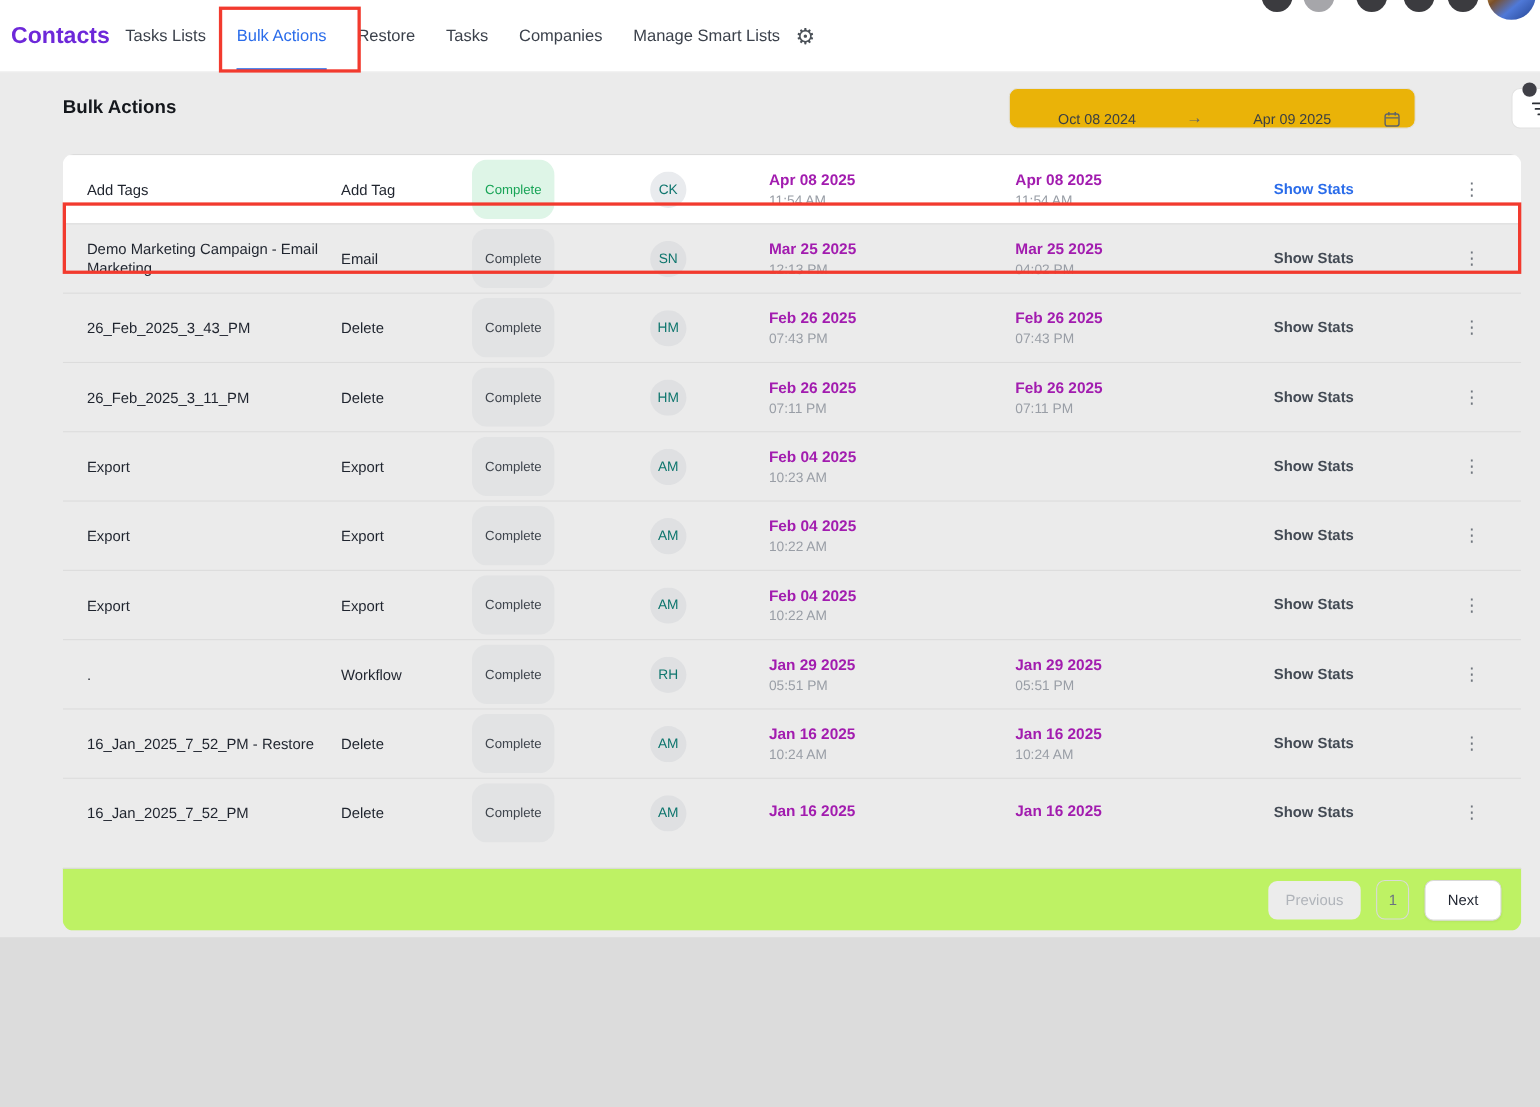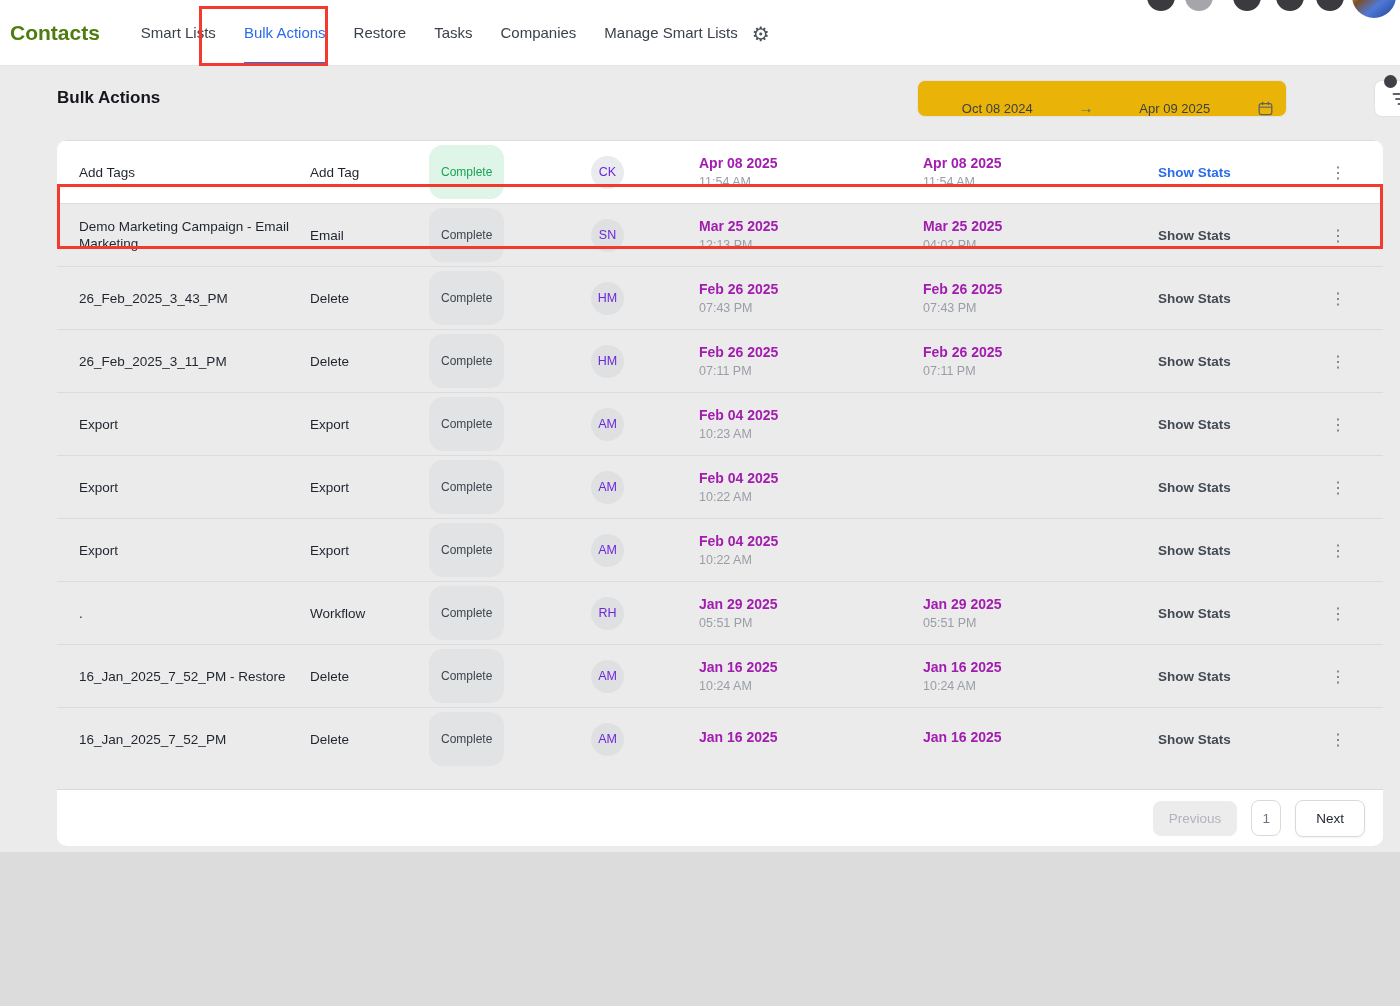--- a/index.html
+++ b/index.html
@@ -12,22 +12,22 @@
   }
 
   
   .app-header {
     position:absolute; top:0; left:0; width:1400px; height:66px;
     background:#ffffff; border-bottom:1px solid #e6e6e6;
     display:flex; align-items:stretch; z-index:5;
   }
   .app-title {
     display:flex; align-items:center;
-    font-size:21px; font-weight:700; color:#4d7c0f;
-    margin-left:10px; margin-right:41px; white-space:nowrap;
+    font-size:21px; font-weight:700; color:#6d28d9;
+    margin-left:10px; margin-right:14px; white-space:nowrap;
   }
   .tabs { display:flex; align-items:stretch; gap:28px; }
   .tab {
     display:flex; align-items:center;
     font-size:15px; font-weight:500; color:#3b414b;
     border-bottom:3px solid transparent; padding-top:3px;
     cursor:pointer; white-space:nowrap;
   }
   .tab.active { color:#2a6cea; border-bottom-color:#2a6cea; }
   .gear {
@@ -101,36 +101,36 @@
 
   .badge {
     display:inline-block; padding:20px 12px; border-radius:14px;
     font-size:12px; font-weight:500; background:#e2e3e4; color:#3f454d;
   }
   .trow.highlighted .badge { background:#def5e7; color:#18a457; }
 
   .avatar-badge {
     display:inline-flex; width:33px; height:33px; border-radius:50%;
     align-items:center; justify-content:center;
-    background:#dfe0e2; color:#6d28d9; font-size:12.5px; font-weight:500;
+    background:#dfe0e2; color:#0f766e; font-size:12.5px; font-weight:500;
   }
   .trow.highlighted .avatar-badge { background:#e9ebee; }
 
   .date { font-size:14px; font-weight:600; color:#a21caf; }
   .time { font-size:12.5px; color:#999ea6; margin-top:4px; }
 
   .stats-link { font-size:13.5px; font-weight:600; color:#434a54; cursor:pointer; }
   .trow.highlighted .stats-link { color:#2a6cea; }
 
   .c-menu { padding-left:14px; }
   .kebab { font-size:16px; color:#70767e; cursor:pointer; padding:4px 6px; }
 
   
   .pagination {
-    flex:0 0 57px; background:#ffffff; border-top:1px solid #d9d9d9;
+    flex:0 0 57px; background:#bef264; border-top:1px solid #d9d9d9;
     display:flex; align-items:center; justify-content:flex-end;
     gap:14px; padding-right:18px;
   }
   .pg-prev {
     border:none; background:#ececec; color:#b0b4ba; border-radius:8px;
     padding:10px 16px; font-size:13.5px; font-family:inherit; cursor:default;
   }
   .pg-num {
     width:30px; height:36px; border:1px solid #d9d9d9; border-radius:8px;
     display:flex; align-items:center; justify-content:center;
@@ -148,21 +148,21 @@
   }
   .ann-tab { left:199px; top:6px; width:129px; height:60px; }
   .ann-row { left:57px; top:184px; width:1326px; height:65px; }
 </style>
 </head>
 <body>
 
 <header class="app-header">
   <div class="app-title">Contacts</div>
   <nav class="tabs">
-      <div class="tab">Smart Lists</div>
+      <div class="tab">Tasks Lists</div>
       <div class="tab active">Bulk Actions</div>
       <div class="tab">Restore</div>
       <div class="tab">Tasks</div>
       <div class="tab">Companies</div>
       <div class="tab">Manage Smart Lists</div>
     </nav>
   <div class="gear">⚙</div>
 </header>
 
 <div class="top-avatar av-dark" style="left:1147px"></div>

